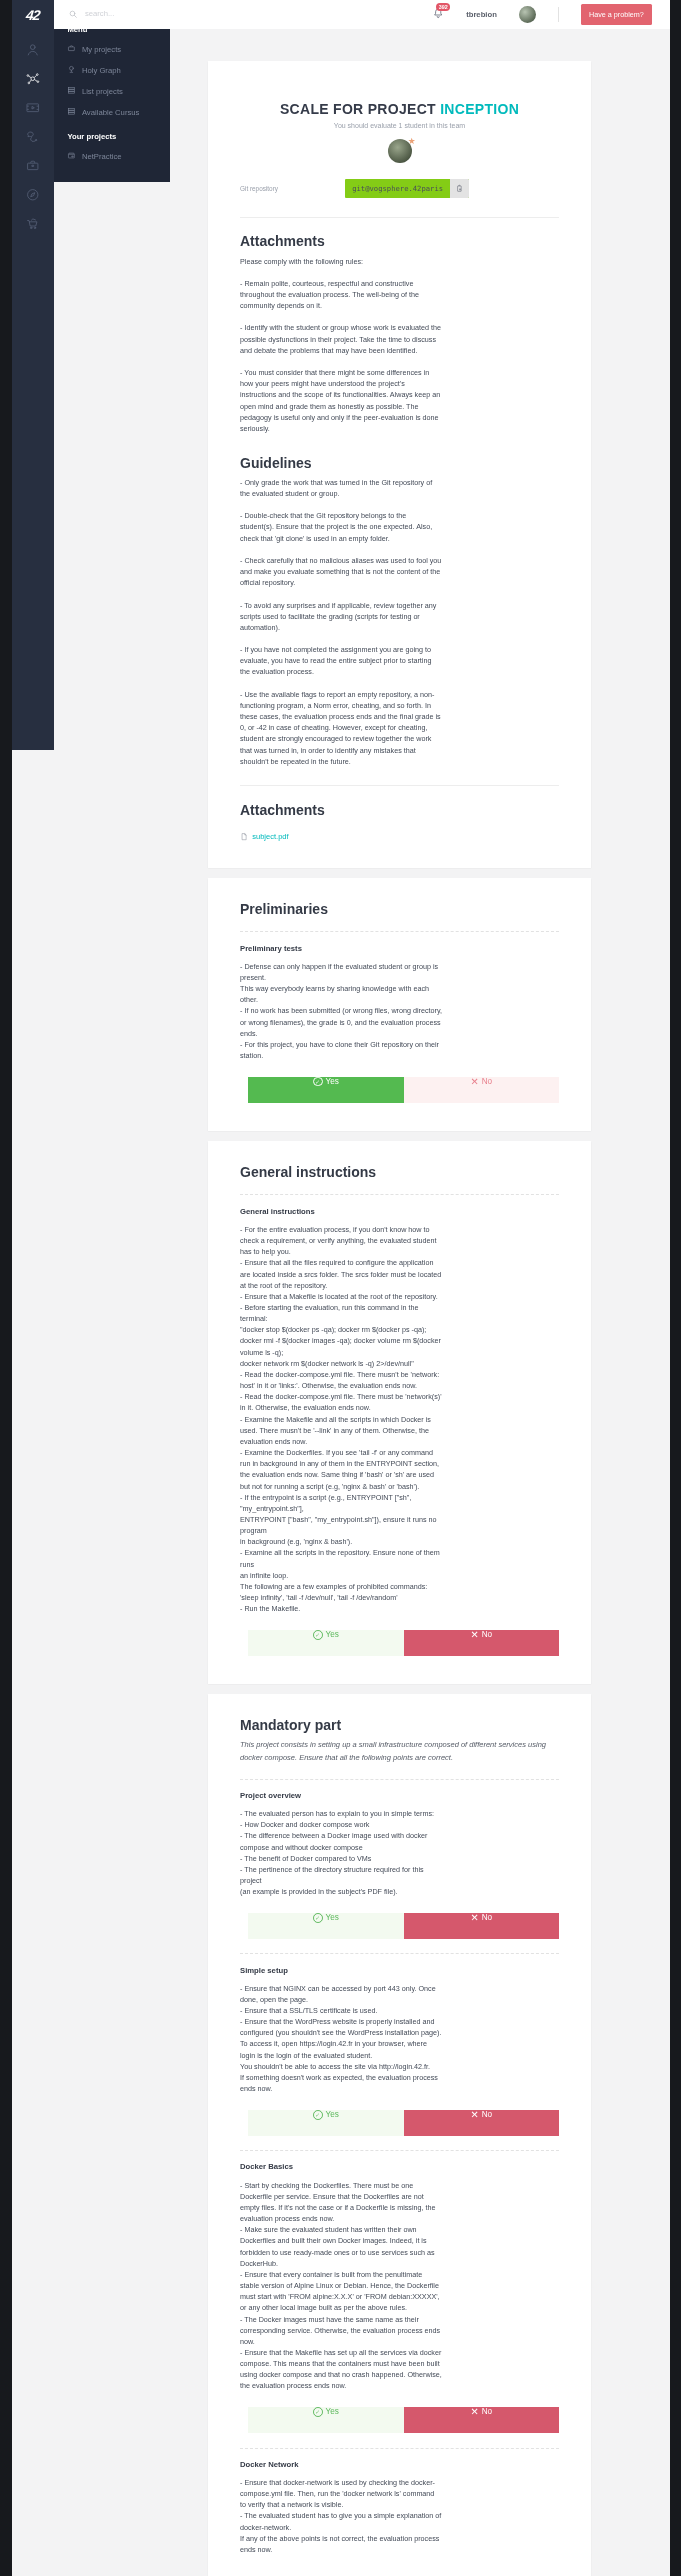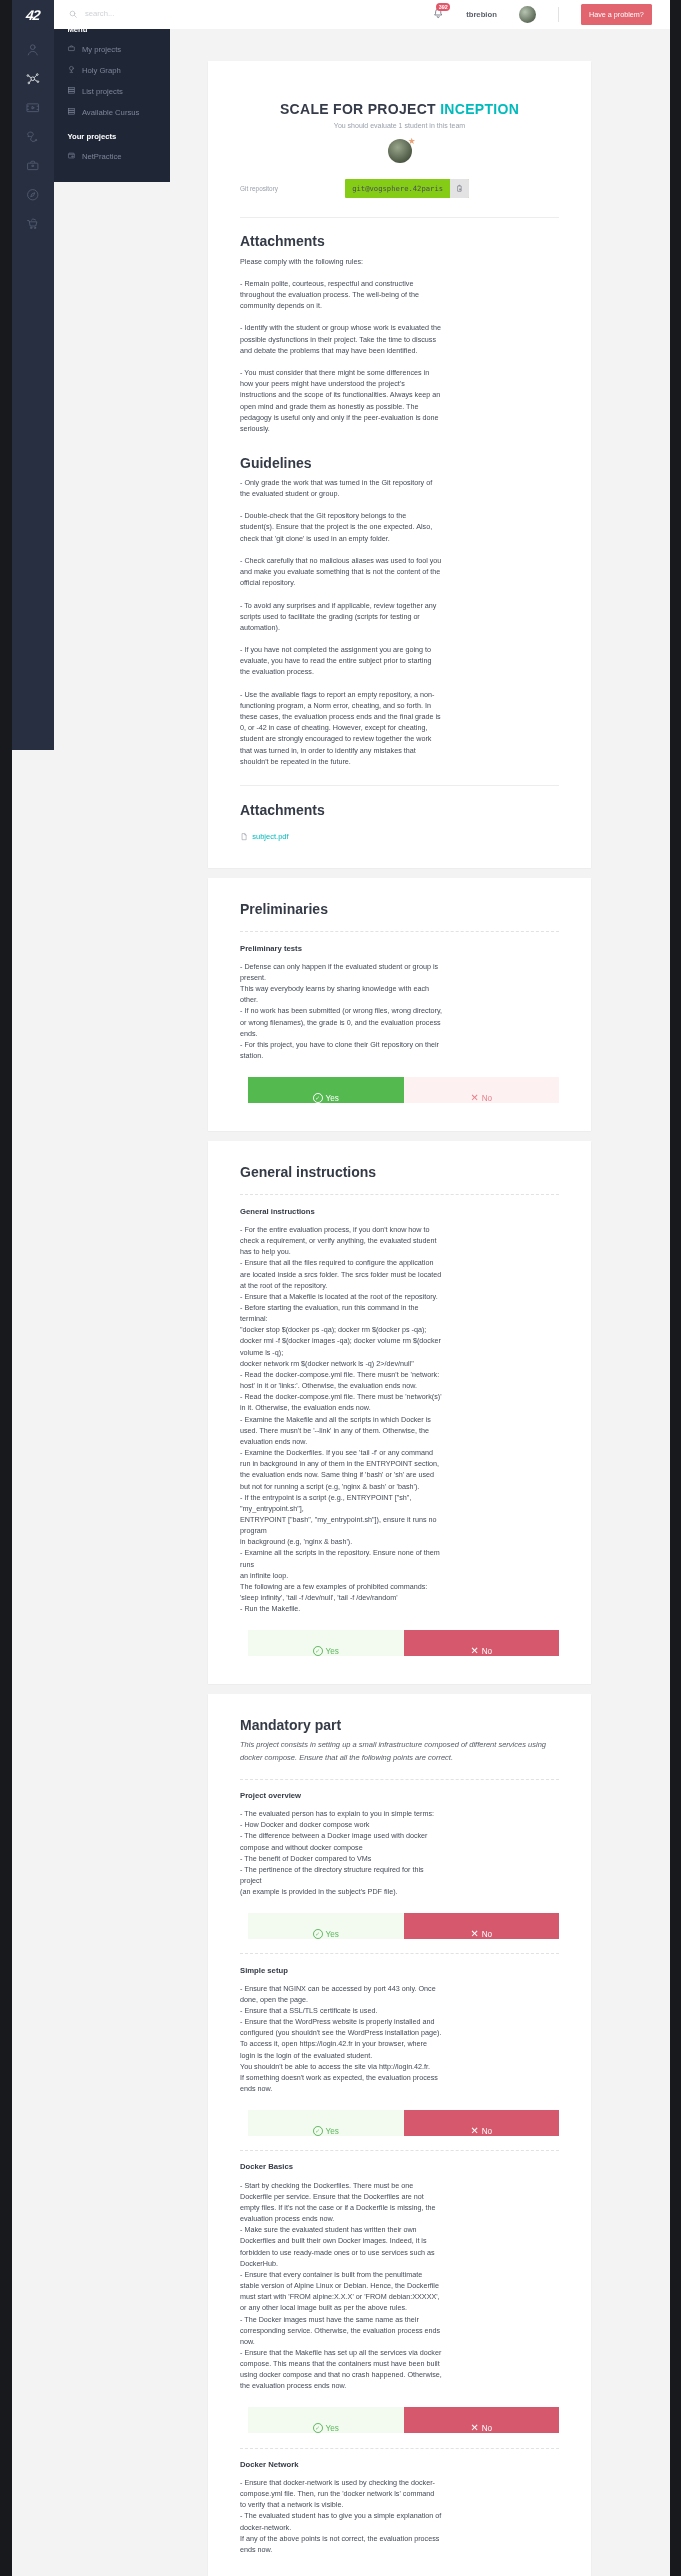--- a/index.html
+++ b/index.html
@@ -54,21 +54,21 @@
   h2.sec { font-size:14px; font-weight:800; color:#343a46; margin-bottom:6.2px; }
   .body-text { font-size:7.2px; color:#434a57; line-height:1.55; max-width:202px; white-space:pre-line; }
   .note { font-style:italic; font-size:7.5px; color:#555b66; line-height:1.65; white-space:pre-line; margin-bottom:2.1px; }
   .q-title { font-weight:bold; font-size:7.7px; color:#343a46; margin:2.1px 0 8.2px; }
   .q-body { font-size:7.2px; color:#434a57; line-height:1.55; max-width:202px; white-space:pre-line; }
 
   .attach-link { display:inline-flex; align-items:center; gap:4.1px; color:#00babc; font-size:7.5px; margin-top:8.2px; text-decoration:none; cursor:pointer; }
   .attach-link .ficon { color:#8a909b; display:flex; }
 
   .answer { display:flex; margin:15.5px 0 4.1px 8.2px; height:26px; }
-  .answer .opt { flex:1; display:flex; align-items:flex-end; justify-content:center; gap:3px; font-size:8.2px; cursor:pointer; }
+  .answer .opt { flex:1; display:flex; align-items:flex-start; justify-content:center; gap:3px; font-size:8.2px; cursor:pointer; }
   .opt .cc { width:9.8px; height:9.8px; border:0.8px solid currentColor; border-radius:50%; display:flex; align-items:center; justify-content:center; font-size:5.7px; }
   .opt .xx { font-size:9.8px; font-weight:300; line-height:1; }
   .opt.yes.sel { background:#54ba50; color:#fff; }
   .opt.yes:not(.sel) { background:#f3faf0; color:#5cb85c; }
   .opt.no.sel { background:#d5586c; color:#fff; }
   .opt.no:not(.sel) { background:#fdf1f1; color:#e8808d; }
 </style>
 </head>
 <body>
 

